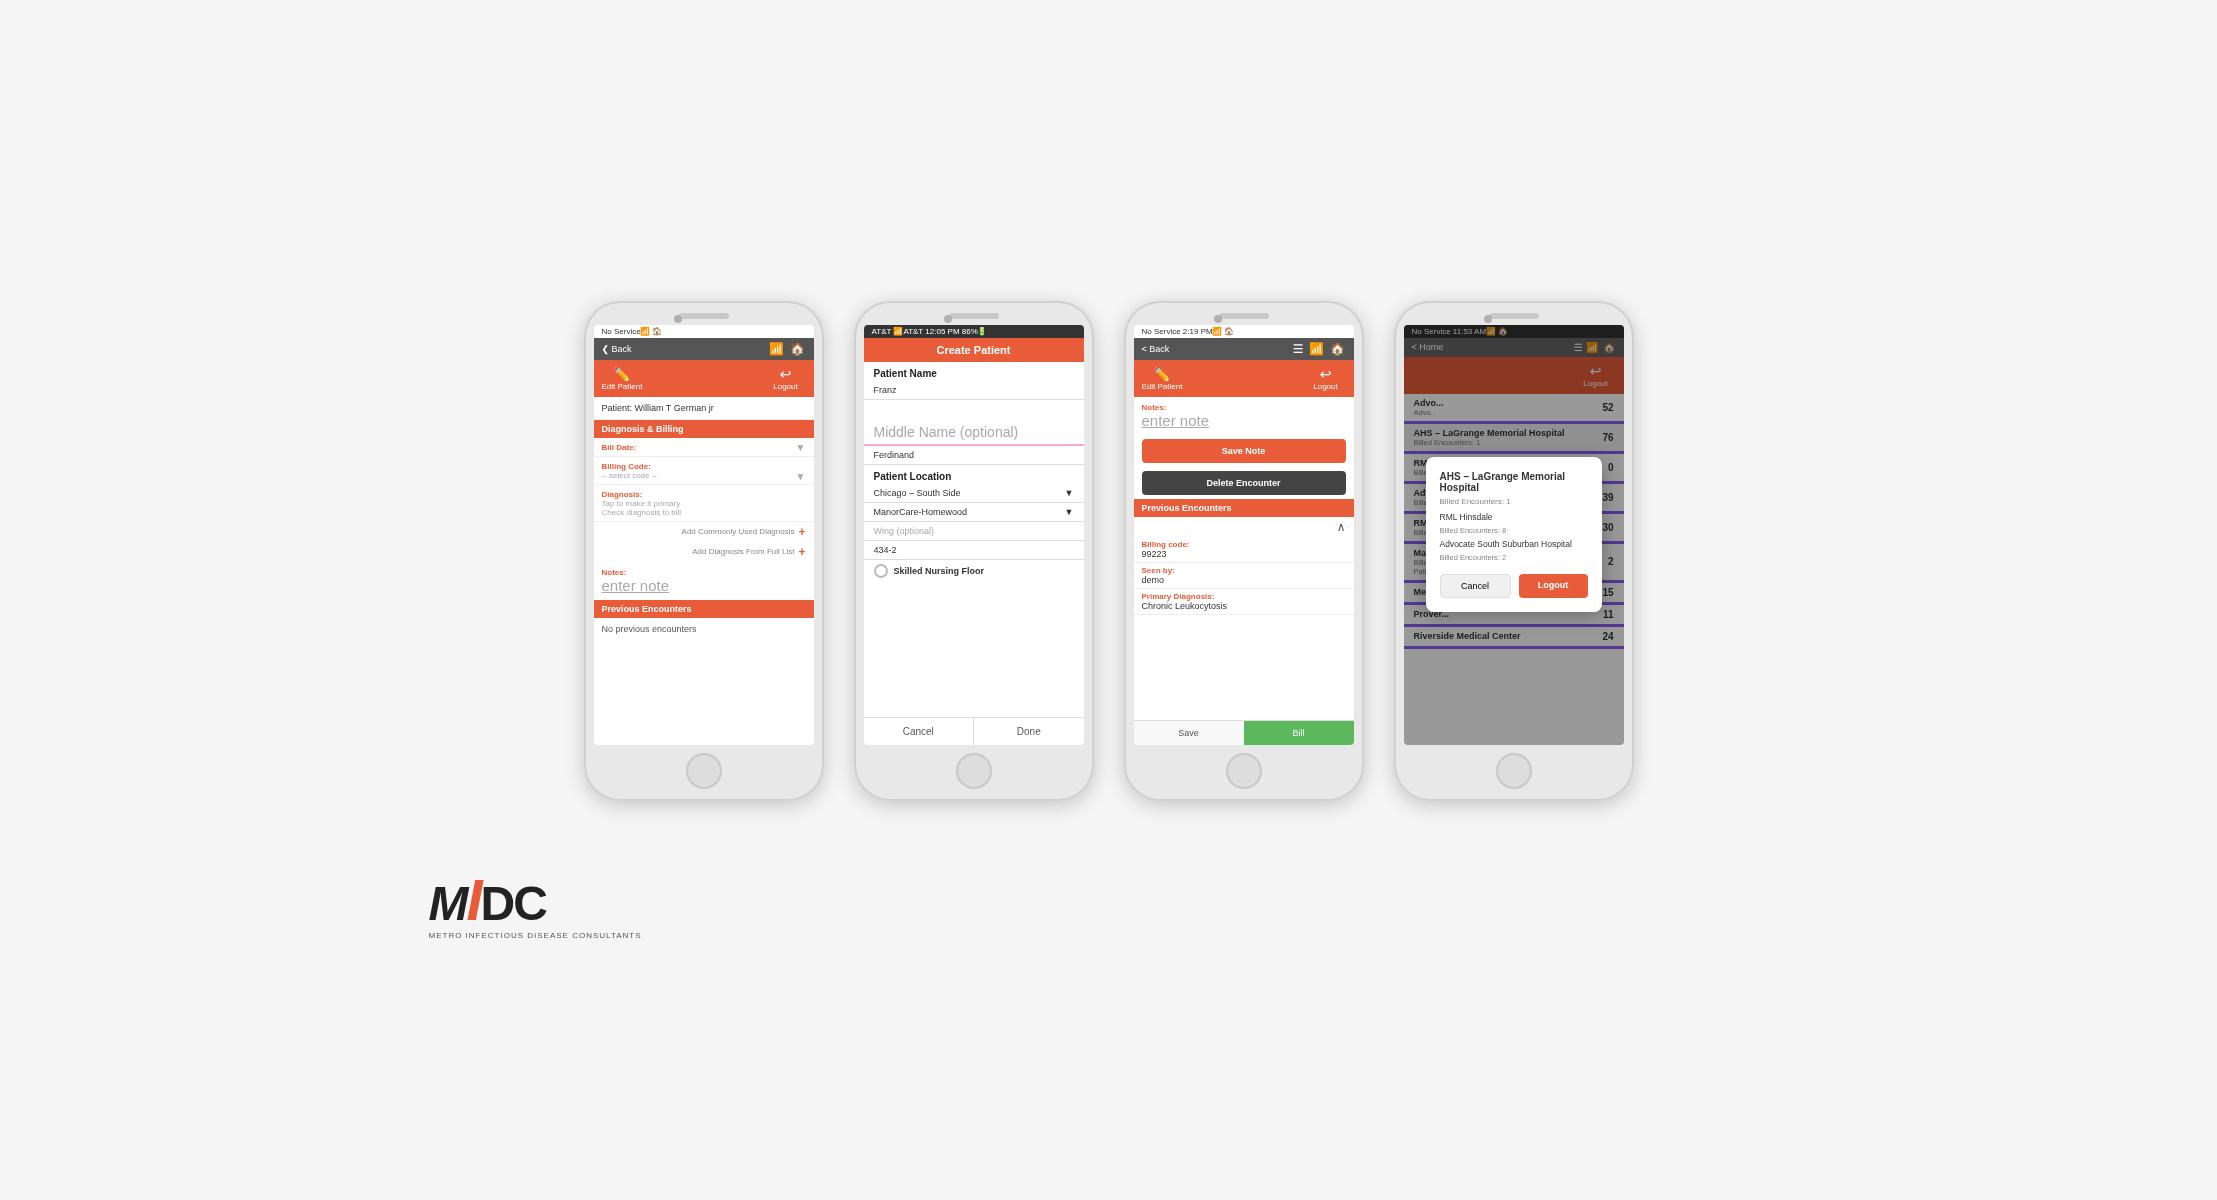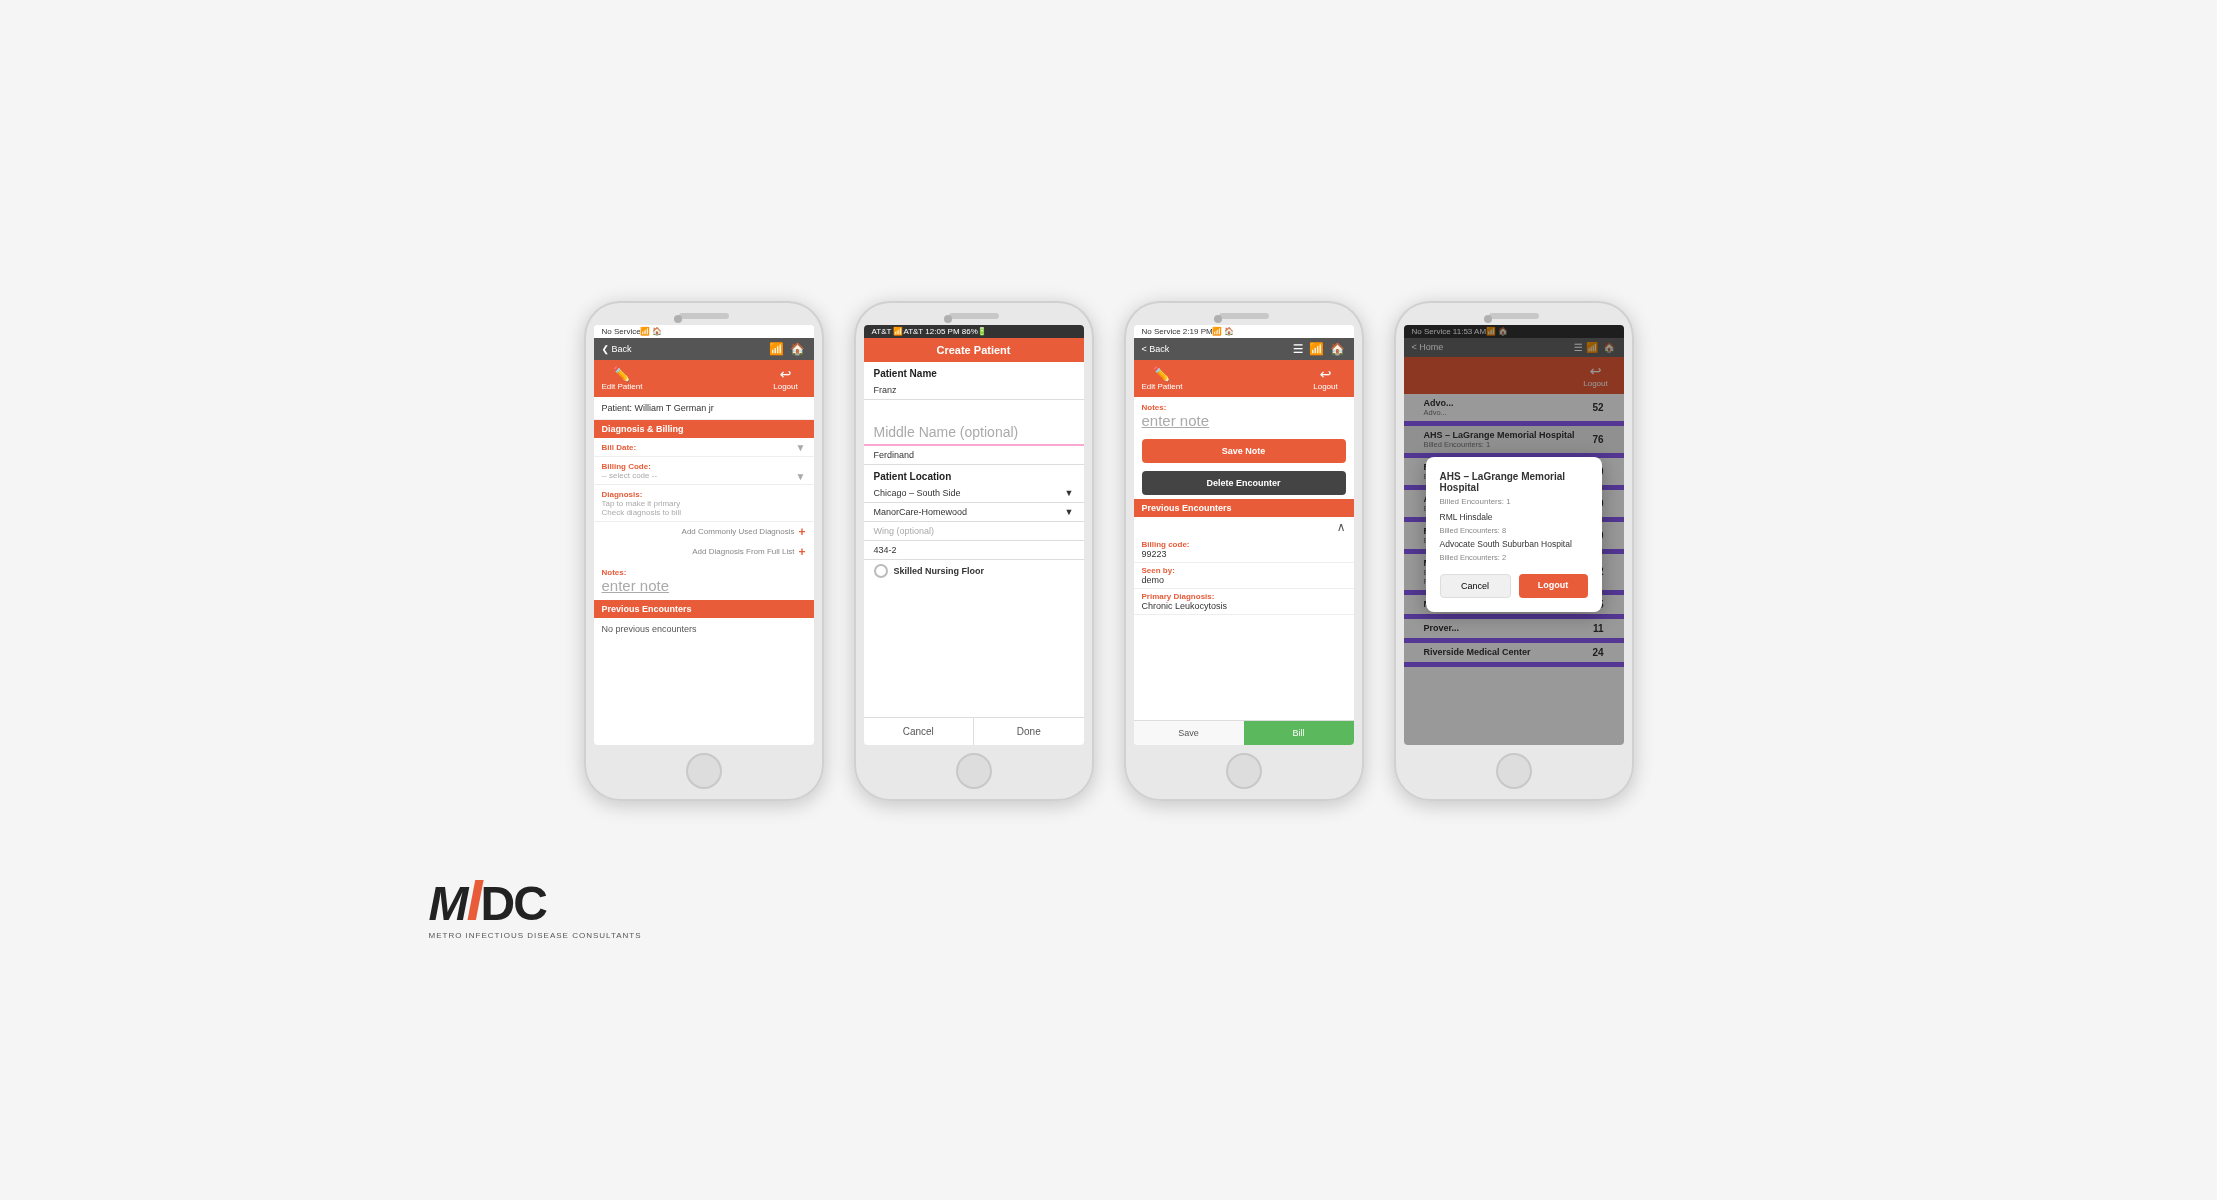--- a/index.html
+++ b/index.html
@@ -455,22 +455,22 @@
       margin-top: 2px;
     }
     .screen-4-list {
       overflow-y: auto;
       flex: 1;
     }
     .hosp-list-row {
       display: flex;
       justify-content: space-between;
       align-items: center;
-      padding: 4px 20px;
-      border-bottom: 5px solid #8b5cf6;
+      padding: 4px 10px;
+      border-bottom: 3px solid #8b5cf6;
     }
     .hosp-left {
       flex: 1;
     }
     .hosp-right {
       min-width: 20px;
       text-align: right;
       font-size: 10px;
       font-weight: 700;
       color: #333;

